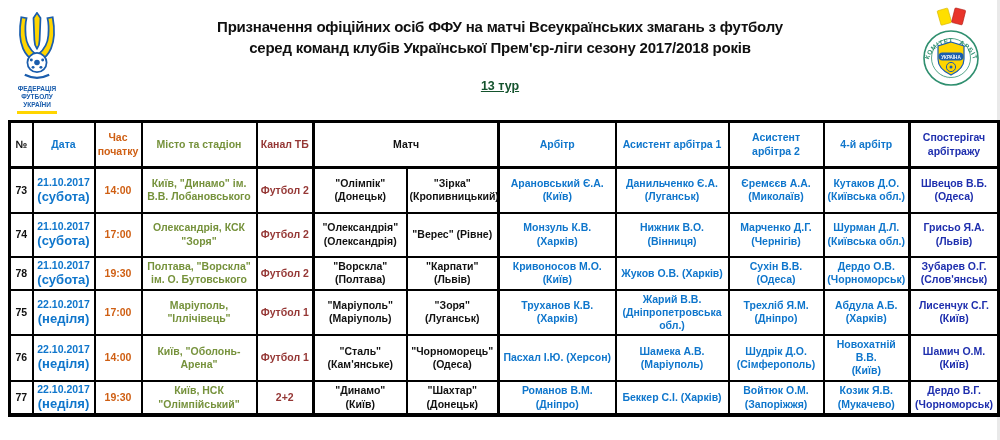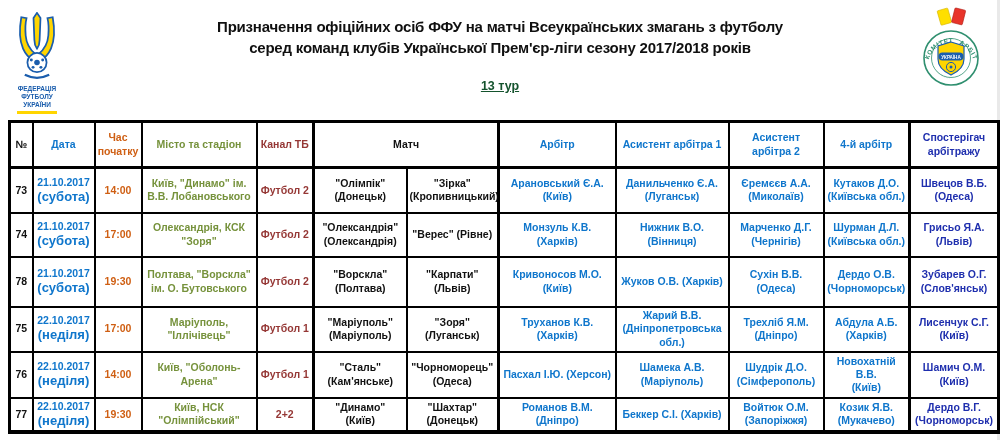--- a/index.html
+++ b/index.html
@@ -26,21 +26,21 @@
   
   table{position:absolute;left:8px;top:120px;width:989px;border-collapse:collapse;
     table-layout:fixed;font-weight:bold;font-size:10.5px;color:#111;}
   th,td{border:2px solid #000;text-align:center;vertical-align:middle;
     padding:1px 2px;line-height:1.25;overflow:hidden;}
   table{border:3px solid #000;border-bottom-width:4px;}
   thead th{border-bottom-width:3px;font-size:10.5px;}
   .bl3{border-left-width:3px;}
   .pre{white-space:pre-line;}
   tr.hr{height:46px;}
-  tr.r0{height:45px;} tr.r1{height:44px;} tr.r2{height:50px;}
+  tr.r0{height:45px;} tr.r1{height:44px;} tr.r2{height:33px;}
   tr.r3{height:45px;} tr.r4{height:46px;} tr.r5{height:34px;}
 
   .c-blue{color:#0f76cc;}
   .c-orange{color:#cf5f13;}
   .c-olive{color:#76923C;margin-left:20px;}
   .c-darkred{color:#953735;}
   .c-navy{color:#1f2fae;}
   .c-black{color:#111;}
   .day{font-size:13px;}
 </style>

